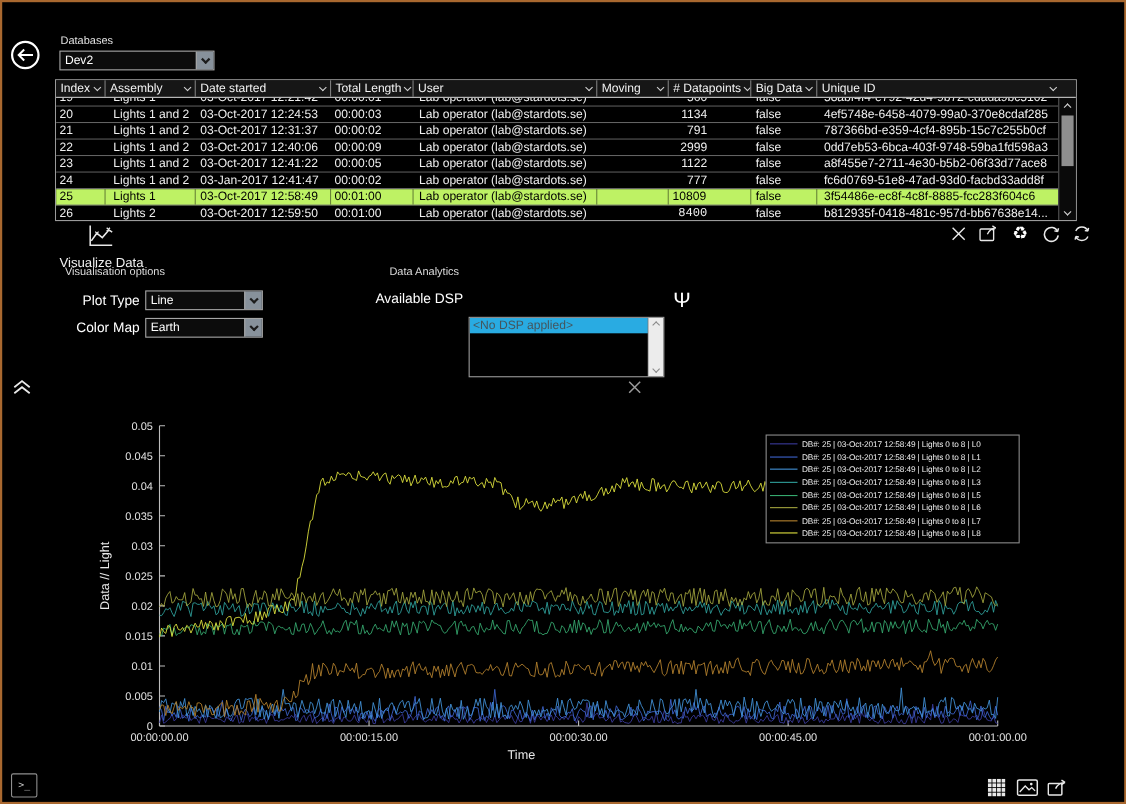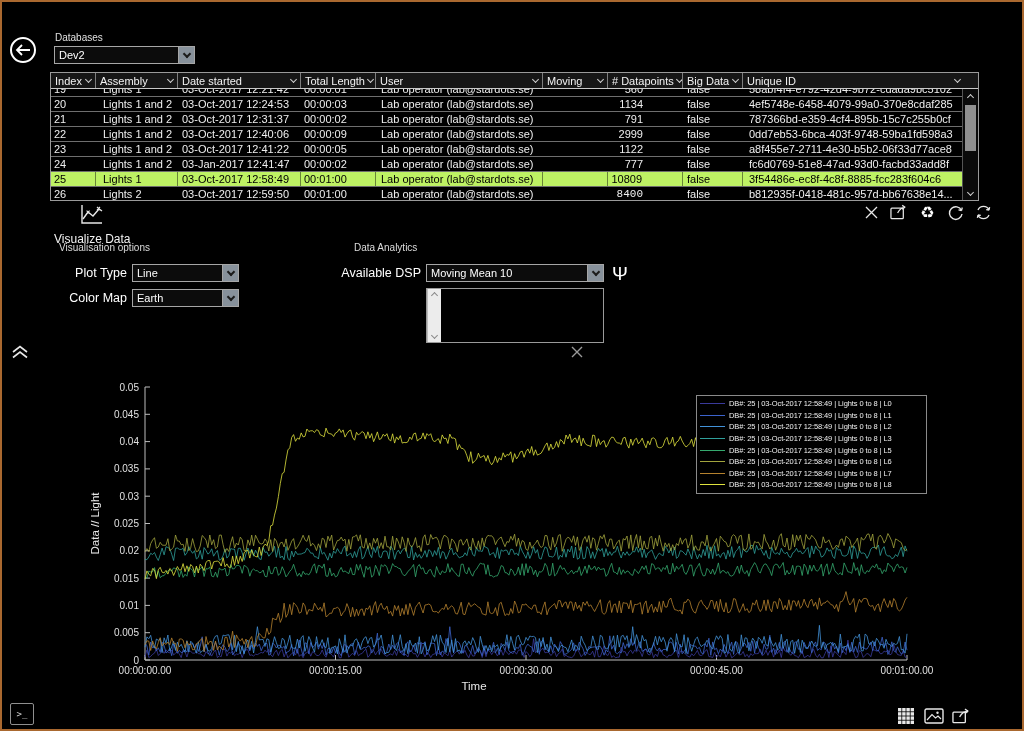--- a/index.html
+++ b/index.html
@@ -317,30 +317,27 @@
       <div class="val">Earth</div>
       <div class="cbtn">
           <div class="chev"></div>
         </div>
     </div>
   </div>
 
   <div id="da-label" class="abs section-label">Data Analytics</div>
   <div id="dsp-row" class="abs form-row">
     <div class="form-label">Available DSP</div>
-    <div class="combo">
-      <div class="val">Moving Mean 10</div>
-      <div class="cbtn">
-          <div class="chev"></div>
-        </div>
-    </div>
   </div>
   <div id="psi-btn" class="abs">Ψ</div>
 
   <div id="dsp-listbox" class="abs">
+    <div id="dsp-listbox-items">
+        <div class="dsp-item sel">&lt;No DSP applied&gt;</div>
+      </div>
     <div id="dsp-scroll">
       <div class="ds-chev ds-up"></div>
       <div class="ds-chev ds-down"></div>
     </div>
   </div>
   <div id="dsp-clear" class="abs">
     <svg width="12" height="12" viewBox="0 0 12 12">
       <path d="M1 1 L11 11 M11 1 L1 11" stroke="#9a9a9a" stroke-width="1.4"></path>
     </svg>
   </div>

